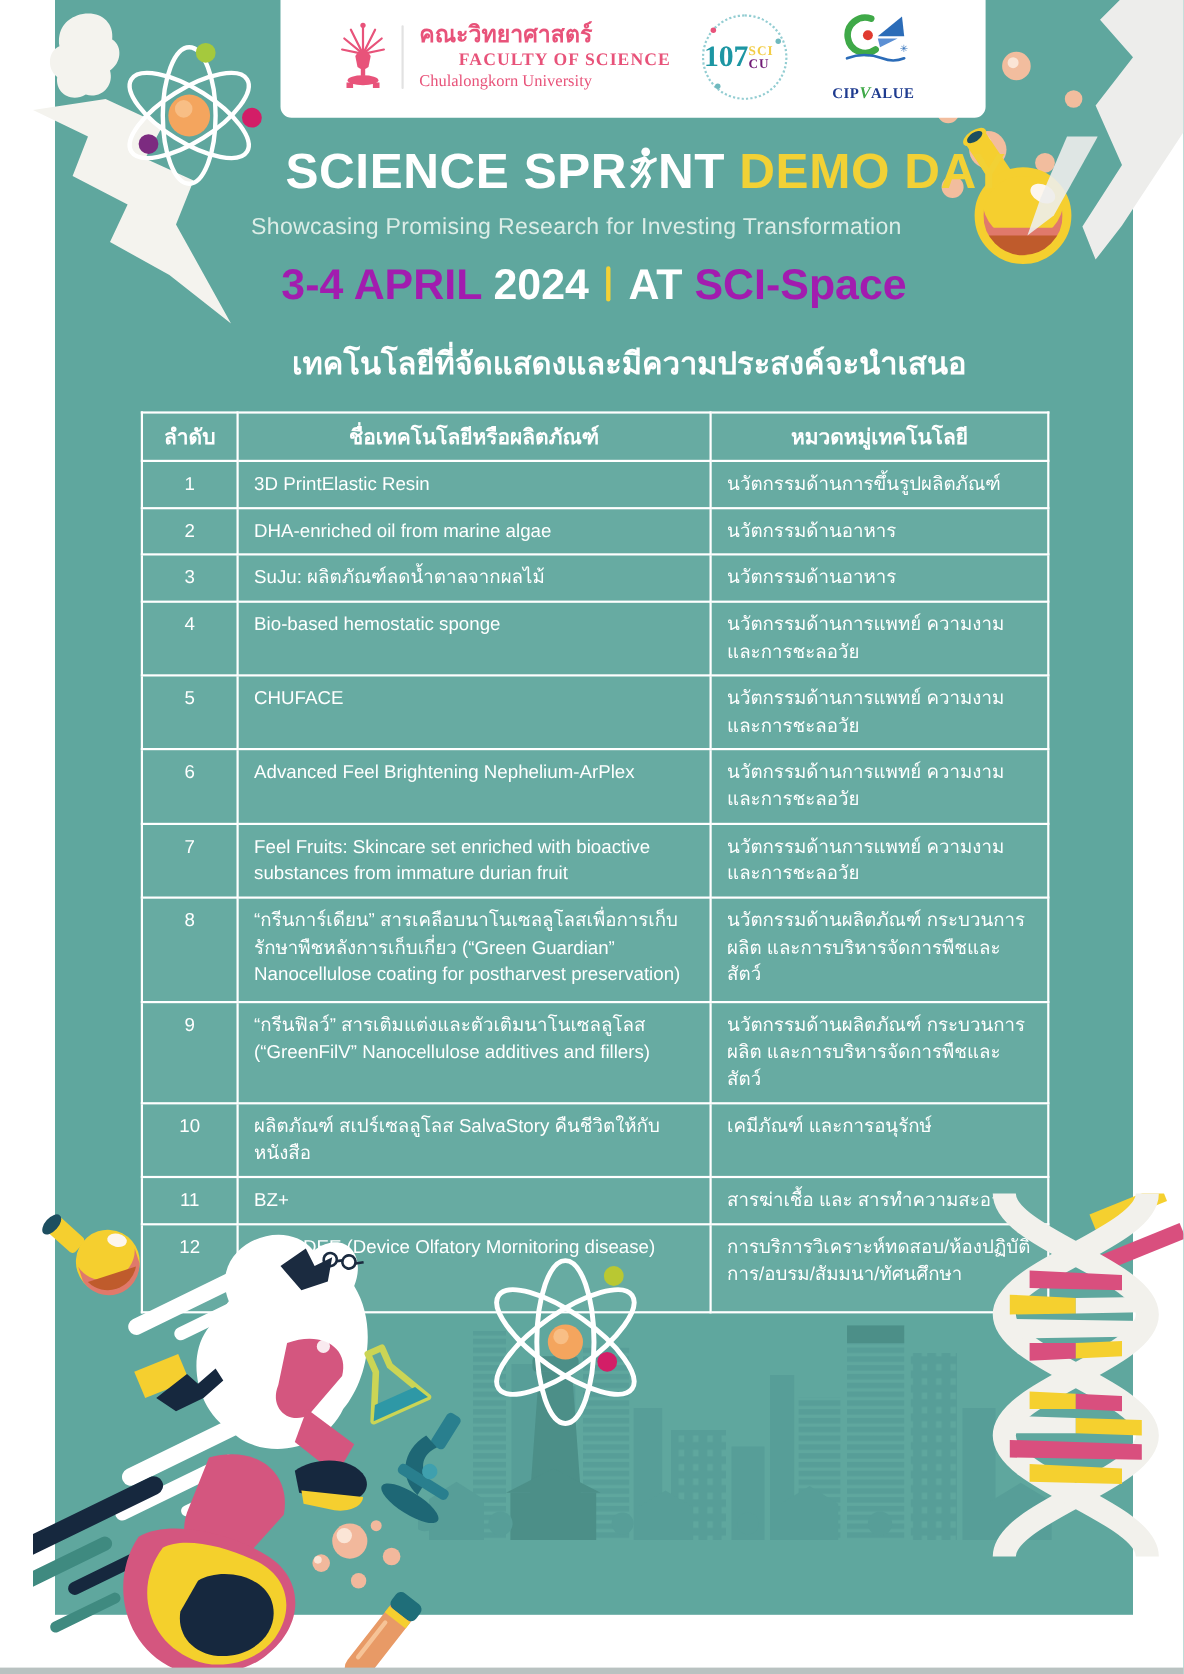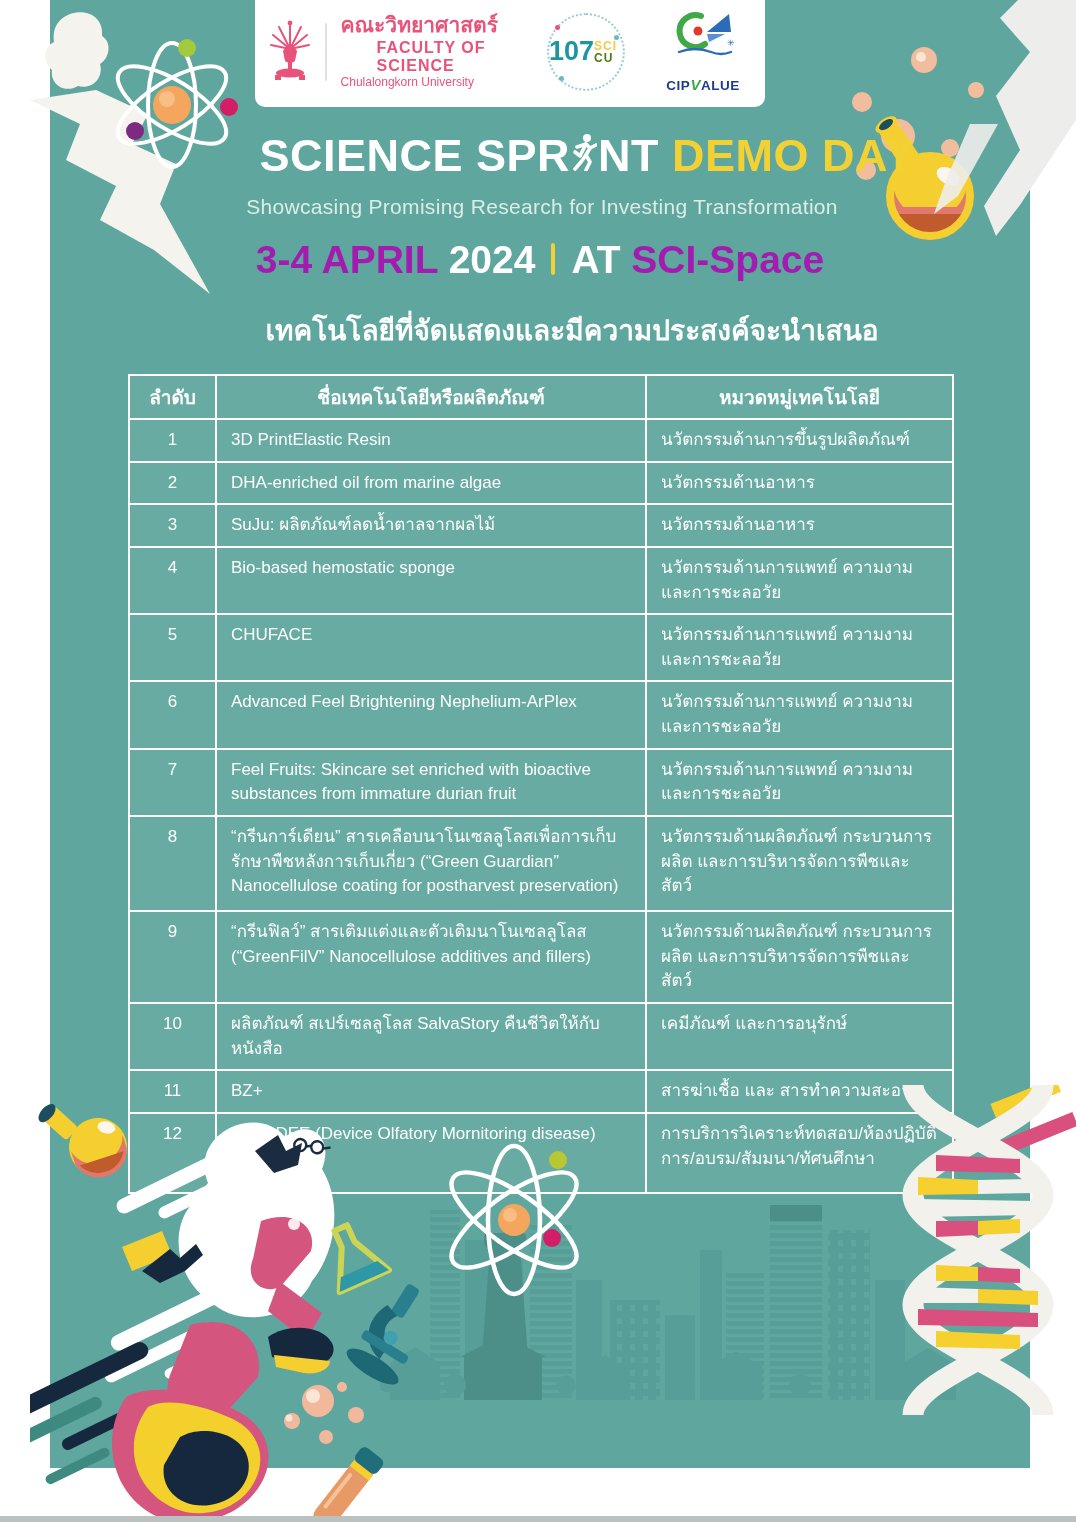--- a/index.html
+++ b/index.html
@@ -9,48 +9,48 @@
     font-family:"Liberation Sans","DejaVu Sans",sans-serif;
   }
   .abs{position:absolute;}
   
   .poster-bg{left:50px;top:0;width:980px;height:1468px;background:#5FA79E;}
   
   .bottom-edge{left:0;top:1516px;width:1076px;height:6px;background:#b9c2c1;}
 
   
   .logo-card{
-    left:255px;top:0;width:510px;height:107px;background:#ffffff;
+    left:255px;top:0;width:641px;height:107px;background:#ffffff;
     border-radius:0 0 10px 10px;display:flex;align-items:center;
-    justify-content:center;gap:14px;box-sizing:border-box;padding:6px 14px 10px;
+    justify-content:center;gap:14px;box-sizing:border-box;padding:6px 14px 10px;font-family:Liberation Serif, serif;
   }
   .emblem{flex:0 0 auto;}
   .logo-divider{width:2px;height:58px;background:#e2e2e2;border-radius:1px;}
   .faculty-text{color:#E8537A;line-height:1.12;}
   .faculty-thai{font-size:21px;font-weight:bold;}
   .faculty-en{font-size:16px;font-weight:bold;letter-spacing:1px;margin-top:2px;padding-left:36px;}
-  .faculty-univ{font-size:12px;margin-top:2px;}
+  .faculty-univ{font-size:15px;margin-top:2px;}
   .logo-107{position:relative;width:74px;height:74px;margin-left:14px;flex:0 0 auto;
     border:2px dotted #93cdd2;border-radius:50%;
     display:flex;flex-direction:row;align-items:center;justify-content:center;}
   .logo-107 .num{font-size:27px;font-weight:800;color:#1D96A3;line-height:0.9;}
   .logo-107 .sub{font-size:12px;font-weight:800;letter-spacing:1px;line-height:1;}
   .logo-107 .sub .sci{color:#F3CD45;}
-  .logo-107 .sub .cu{color:#4d7c0f;text-align:right;}
+  .logo-107 .sub .cu{color:#701a75;text-align:right;}
   .dot107{position:absolute;border-radius:50%;}
   .logo-cip{width:96px;margin-left:16px;display:flex;flex-direction:column;align-items:center;flex:0 0 auto;}
   .cip-text{font-size:13.5px;font-weight:800;color:#1E3B8F;letter-spacing:0.5px;line-height:1;margin-top:19px;}
   .cip-text .cip-v{color:#3FA948;font-style:italic;font-size:15px;}
 
   
   .title-line{left:50px;top:130px;width:980px;text-align:center;
     font-size:45px;font-weight:800;color:#ffffff;letter-spacing:0.5px;white-space:nowrap;padding-left:47px;}
   .title-line .yellow{color:#F2D135;}
   .runner{display:inline-block;vertical-align:baseline;margin:0 1px;}
-  .subtitle-line{left:52px;top:195px;width:980px;text-align:center;
+  .subtitle-line{left:34px;top:195px;width:980px;text-align:center;
     font-size:21px;color:#DCEDE7;letter-spacing:0.3px;}
   .date-line{left:50px;top:238px;width:980px;text-align:center;
     font-size:39px;font-weight:800;color:#ffffff;white-space:nowrap;}
   .date-line .yellow{color:#a21caf;}
   .date-sep{display:inline-block;width:4px;height:32px;background:#F2D135;
     border-radius:2px;margin:0 16px;vertical-align:-2px;}
   .section-heading{left:50px;top:308px;width:980px;text-align:center;
     font-size:28px;font-weight:bold;color:#ffffff;margin-left:32px;}
 
   

